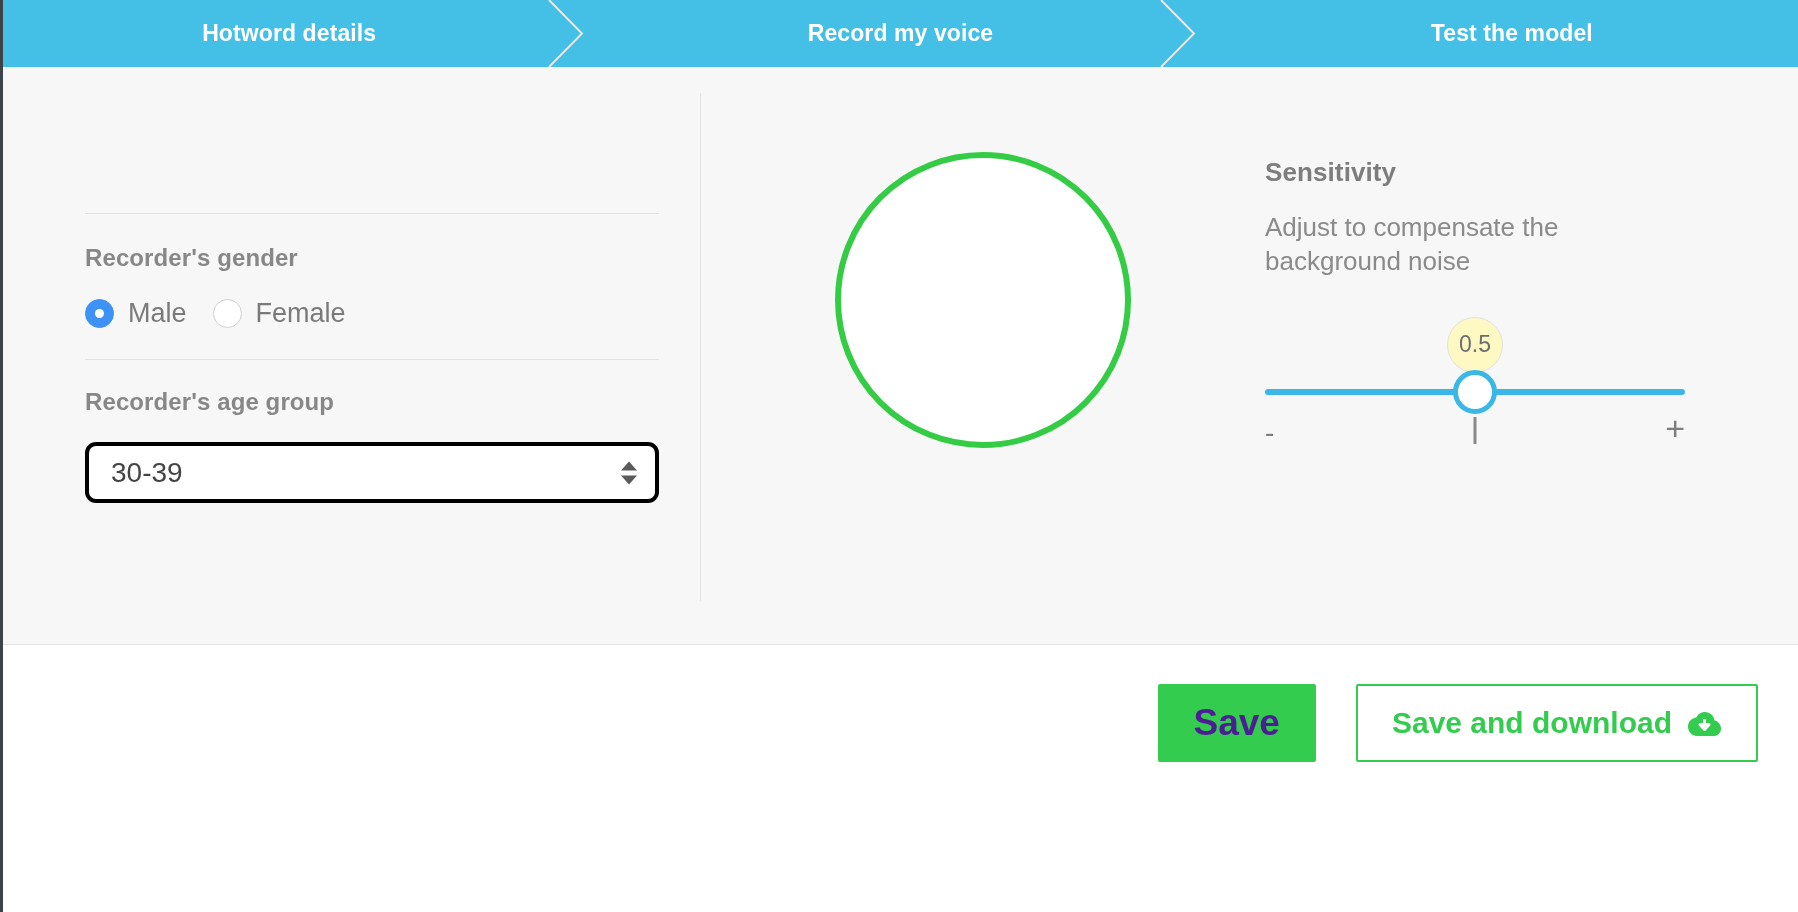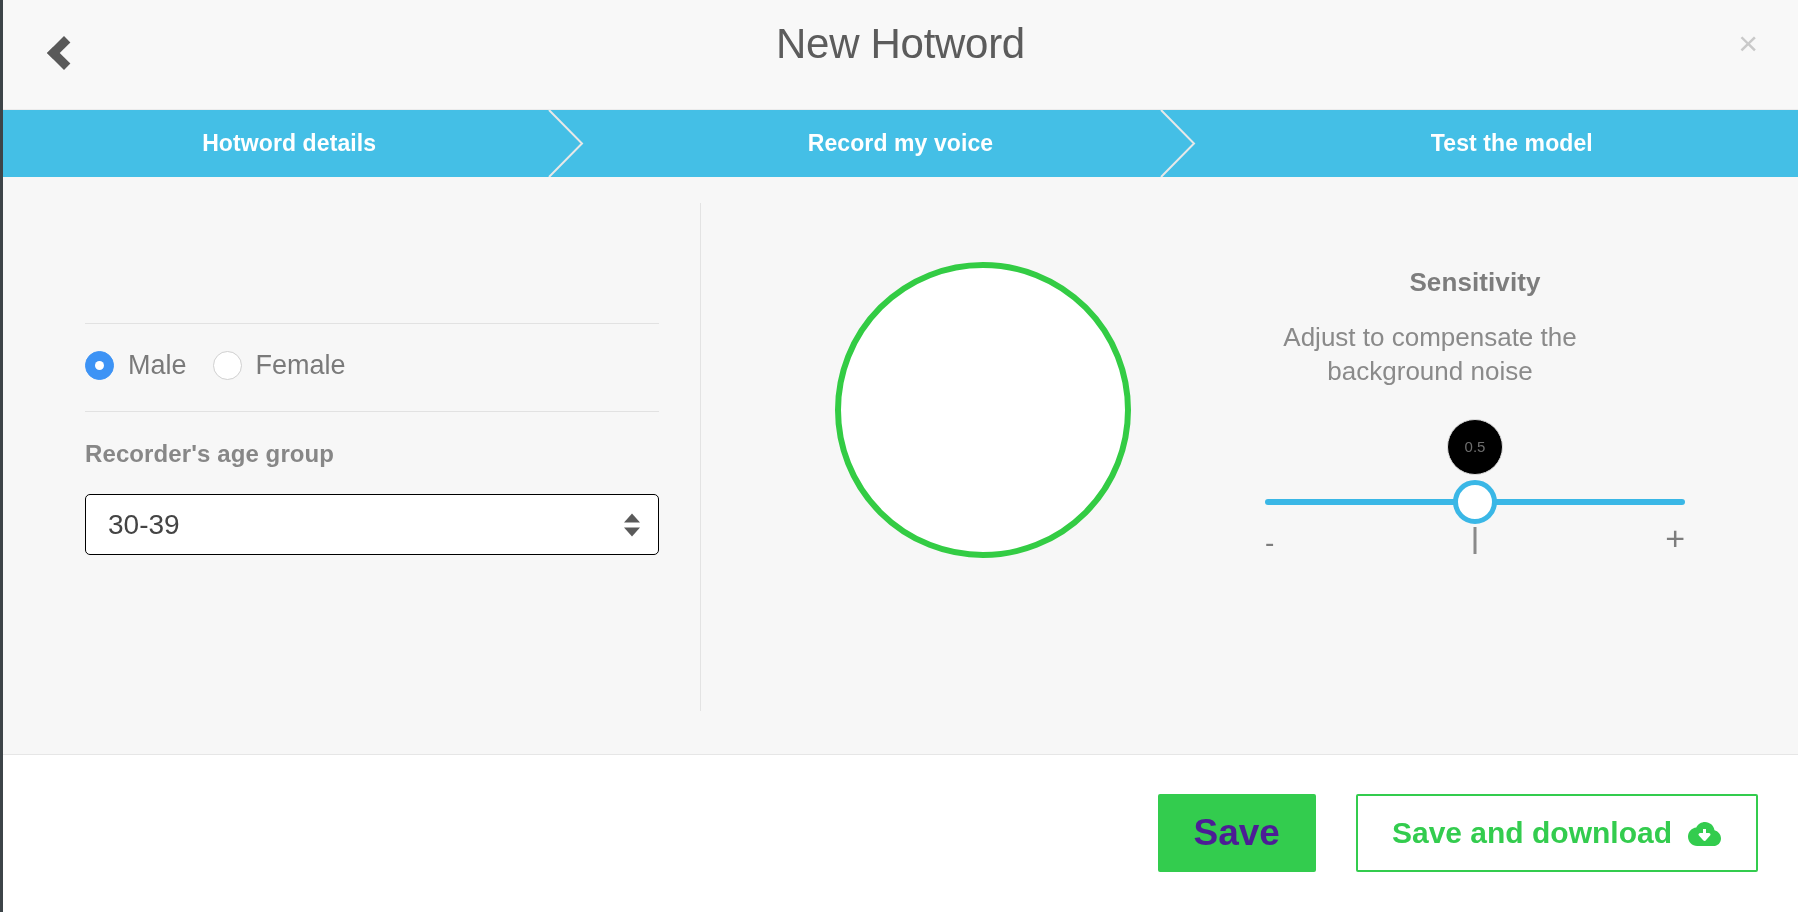--- a/index.html
+++ b/index.html
@@ -172,22 +172,22 @@
   .radio-label {
     font-size: 27px;
     color: #7a7a7a;
   }
 
   .select-wrap {
     position: relative;
     width: 574px;
     height: 61px;
     background: #ffffff;
-    border: 1px solid #000000;
-    border-radius: 5px;
+    border: 4px solid #000000;
+    border-radius: 11px;
     display: flex;
     align-items: center;
     cursor: pointer;
   }
   .select-value {
     padding-left: 22px;
     font-size: 28px;
     color: #444444;
   }
   .select-arrows {
@@ -218,21 +218,20 @@
     left: 697px;
     top: 26px;
     width: 1px;
     height: 508px;
     background: #e3e3e3;
   }
 
   .right-pane {
     flex: 1;
     position: relative;
-    text-align: center;
   }
 
   .voice-circle {
     position: absolute;
     left: 135px;
     top: 85px;
     width: 296px;
     height: 296px;
     border-radius: 50%;
     border: 6px solid #33cc44;
@@ -262,30 +261,30 @@
   .slider-area {
     position: relative;
     margin-top: 30px;
     width: 420px;
     height: 130px;
   }
   .value-bubble {
     position: absolute;
     left: 50%;
     transform: translateX(-50%);
-    top: 0;
+    top: 8px;
     width: 56px;
     height: 56px;
     border-radius: 50%;
-    background: #000000;
+    background: #fef9c3;
     border: 1px solid #e0e0e0;
     display: flex;
     align-items: center;
     justify-content: center;
-    font-size: 15px;
+    font-size: 23px;
     color: #6d6d6d;
   }
   .slider-track {
     position: absolute;
     left: 0;
     right: 0;
     top: 80px;
     height: 6px;
     background: #3ab7e6;
     border-radius: 3px;
@@ -368,27 +367,20 @@
     gap: 14px;
     margin-left: 12px;
   }
   .cloud-icon { display: block; }
 </style>
 </head>
 <body>
 
 <div id="app">
 
-  <div class="modal-header">
-    <div class="back-btn">
-      <span class="back-chevron"></span>
-    </div>
-    <div class="modal-title">New Hotword</div>
-    <div class="close-btn">×</div>
-  </div>
 
   <div class="steps">
     <div class="step">
       <span>Hotword details</span>
       <svg class="sep" viewBox="0 0 36 67">
         <polyline points="1,0 34,33.5 1,67" fill="none" stroke="#e8e8e8" stroke-width="2"></polyline>
       </svg>
     </div>
     <div class="step">
       <span>Record my voice</span>
@@ -400,20 +392,21 @@
       <span>Test the model</span>
     </div>
   </div>
 
   <div class="modal-body">
 
     <div class="left-pane">
 
       <div class="divider" style="margin-top:86px;"></div>
 
+      <div style="margin-top:30px;" class="field-label">Recorder's gender</div>
 
       <div class="radio-row" style="margin-top:26px;">
         <div class="radio-opt">
           <span class="radio-dot checked"></span>
           <span class="radio-label">Male</span>
         </div>
         <div class="radio-opt">
           <span class="radio-dot"></span>
           <span class="radio-label">Female</span>
         </div>

